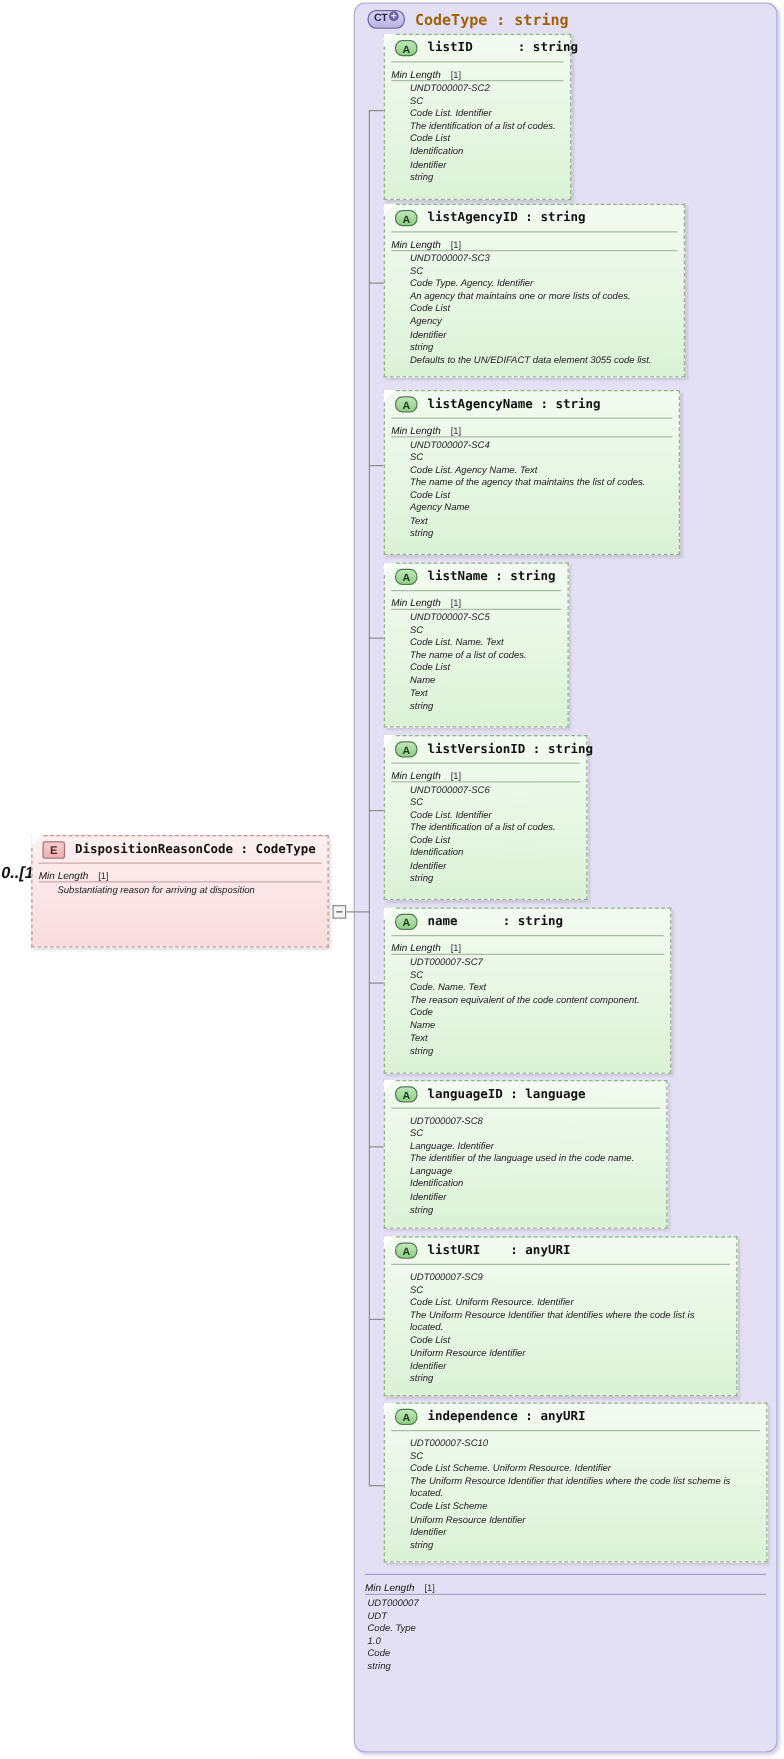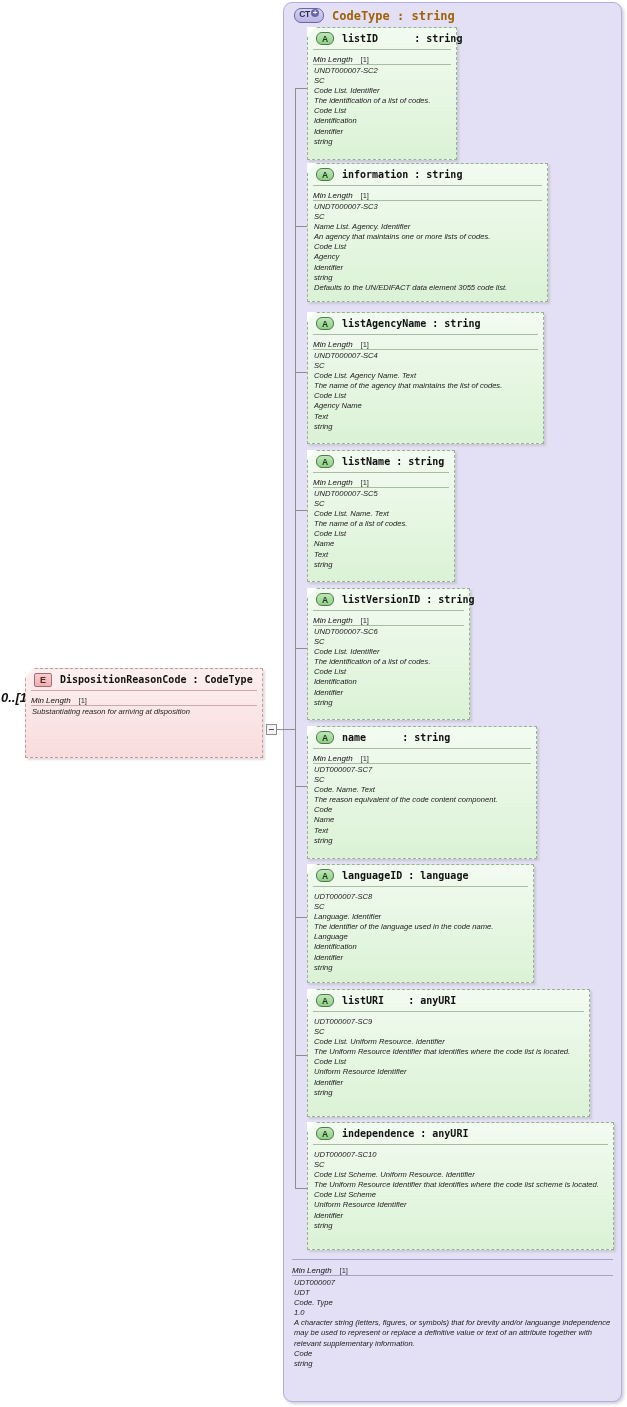--- a/index.html
+++ b/index.html
@@ -88,21 +88,21 @@
     height:14px;
     margin:0 5px;
     border-top:1px solid #a9bda6;
     border-bottom:1px solid #a9bda6;
     display:flex;align-items:flex-end;
     font-size:8px;font-style:italic;color:#111;
     white-space:nowrap;
   }
   .minlen .card{font-style:normal;margin-left:8px;color:#333;font-size:7.5px;}
   .detail{
-    padding:1px 6px 3px 6px;
+    padding:1px 6px 3px 20px;
     font-size:7.6px;font-style:italic;color:#1a1a1a;
     line-height:1.33;
   }
   .detail div{white-space:normal;}
 
   
   .el-box{
     position:absolute;left:25px;top:668px;width:238px;height:90px;
     background:linear-gradient(to bottom,#fdeff0,#f9dcdd);
     border:1px dashed #c09a9c;
@@ -174,21 +174,20 @@
     <div class="ct-foot">
       <div class="minlen">
         <span>Min Length</span>
         <span class="card">[1]</span>
       </div>
       <div class="detail">
           <div>UDT000007</div>
           <div>UDT</div>
           <div>Code. Type</div>
           <div>1.0</div>
-          <div>A character string (letters, figures, or symbols) that for brevity and/or languange independence may be used to represent or replace a definitive value or text of an attribute together with relevant supplementary information.</div>
           <div>Code</div>
           <div>string</div>
         </div>
     </div>
   </div>
 
   <div class="minusbox" style="left:266px;top:724px;"></div>
   <div class="ln hline" style="left:277px;top:729px;width:18px;"></div>
   <div class="ln vline" style="left:295px;top:88px;height:1100px;"></div>
 
@@ -221,30 +220,30 @@
         <div>Identification</div>
         <div>Identifier</div>
         <div>string</div>
       </div>
   </div>
 
   <div class="attr" style="left:307px;top:163px;width:241px;height:139px;">
     <div class="corner"></div>
     <div class="attr-head">
       <div class="a-icon">A</div>
-      <div class="a-name">information : string</div>
+      <div class="a-name">listAgencyID : string</div>
     </div>
     <div class="minlen">
       <span>Min Length</span>
       <span class="card">[1]</span>
     </div>
     <div class="detail">
         <div>UNDT000007-SC3</div>
         <div>SC</div>
-        <div>Name List. Agency. Identifier</div>
+        <div>Code Type. Agency. Identifier</div>
         <div>An agency that maintains one or more lists of codes.</div>
         <div>Code List</div>
         <div>Agency</div>
         <div>Identifier</div>
         <div>string</div>
         <div>Defaults to the UN/EDIFACT data element 3055 code list.</div>
       </div>
   </div>
 
   <div class="attr" style="left:307px;top:312px;width:237px;height:132px;">

